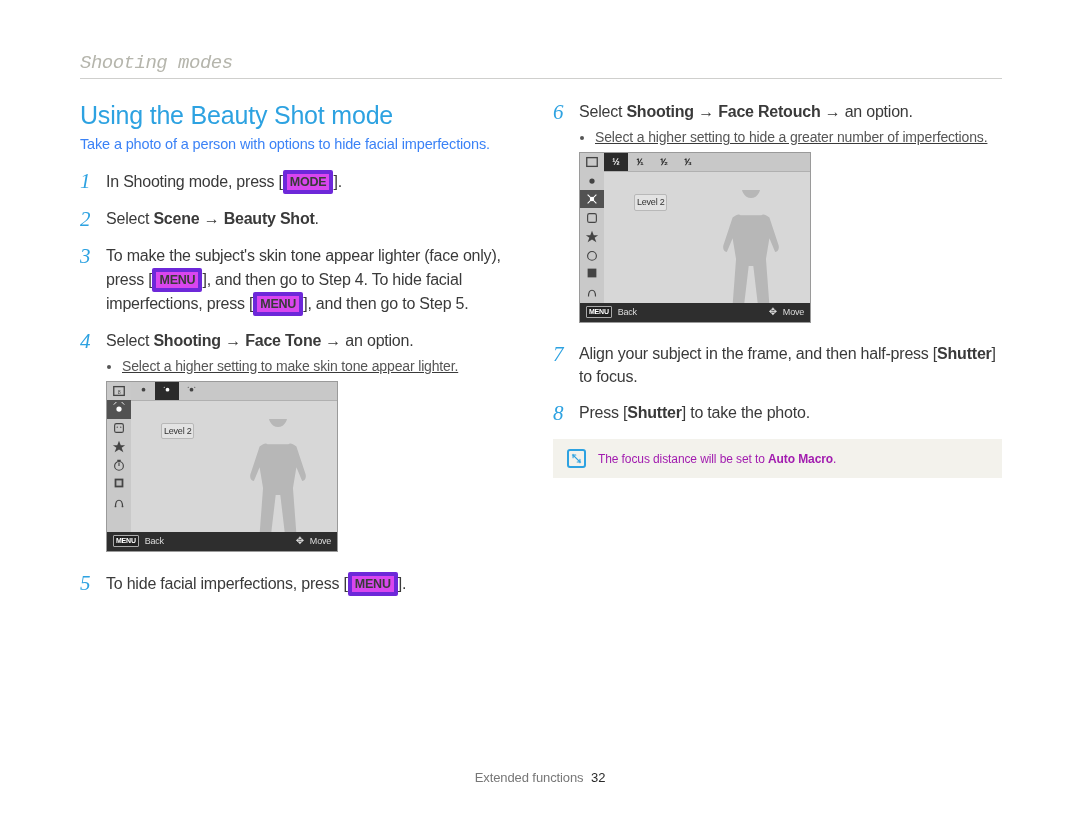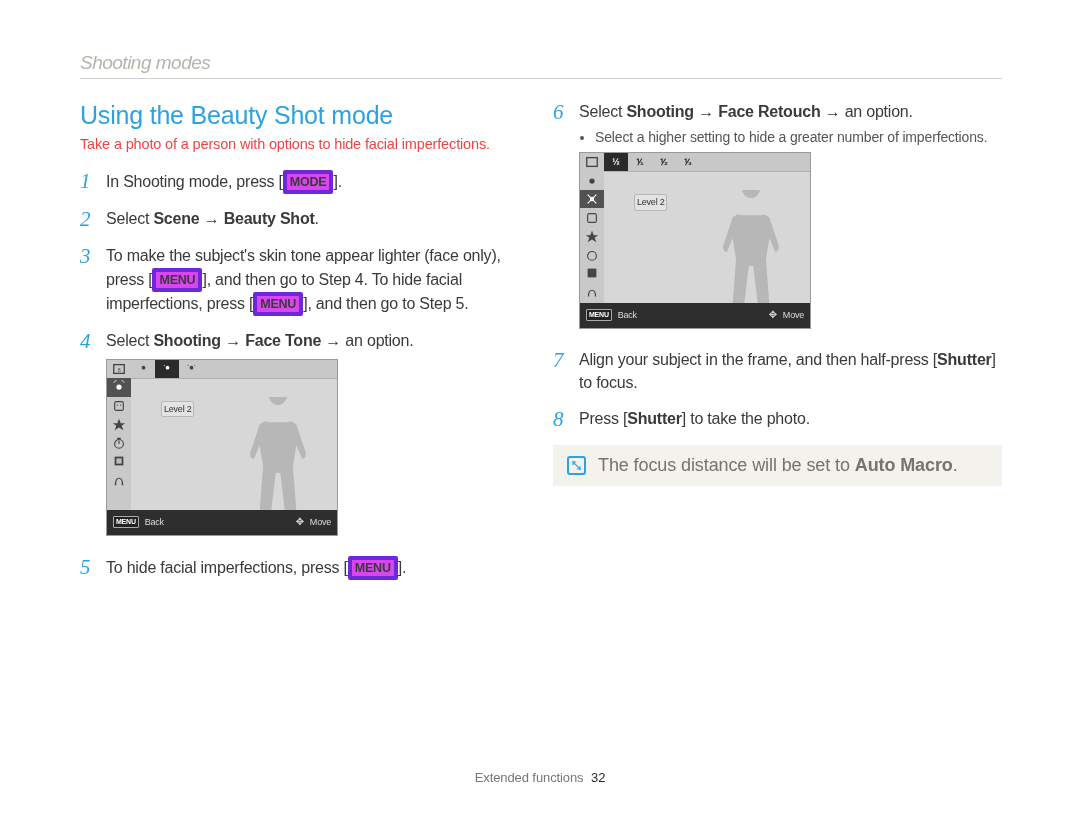--- a/index.html
+++ b/index.html
@@ -12,21 +12,21 @@
     background: #fff;
     position: relative;
   }
   .page {
     padding: 52px 78px 30px 80px;
   }
   .section-label {
     color: #b5b5ac;
     font-size: 19px;
     font-style: italic;
-    font-family: Liberation Sans, sans-serif;
+    font-family: Liberation Mono, monospace;
     margin-bottom: 4px;
     letter-spacing: -0.5px;
   }
   .hr {
     border: none;
     border-top: 1px solid #cfcfcd;
     margin: 0 0 22px 0;
   }
   .columns {
     display: flex;
@@ -37,21 +37,21 @@
   }
   h2.title {
     color: #2da2e1;
     font-weight: 400;
     font-size: 25px;
     margin: 0 0 6px 0;
     letter-spacing: -0.2px;
   }
   .intro {
     font-size: 14.5px;
-    color: #ef4444;
+    color: #3b82f6;
     margin: 0 0 18px 0;
     letter-spacing: -0.15px;
   }
   ol.steps {
     list-style: none;
     padding: 0;
     margin: 0;
   }
   ol.steps > li {
     display: flex;
@@ -81,20 +81,21 @@
     font-size: 12.5px;
     font-weight: bold;
     line-height: 16px;
     vertical-align: 1px;
     background: #d946ef;
   }
   .sub-bullets {
     list-style: disc;
     margin: 4px 0 6px 2px;
     padding-left: 14px;
+    text-decoration: underline;
   }
   .sub-bullets li {
     font-size: 14px;
     color: #555;
     line-height: 1.3;
     letter-spacing: -0.15px;
   }
   b { font-weight: bold; }
 
   
@@ -168,21 +169,21 @@
     overflow: hidden;
   }
   .lcd-figure {
     position: absolute;
     right: 24px;
     bottom: -2px;
     width: 70px;
     height: 115px;
   }
   .lcd-bottom {
-    height: 25px;
+    height: 19px;
     background: #2e2e2e;
     color: #ddd;
     display: flex;
     align-items: center;
     font-size: 9px;
     padding: 4px 6px;
     gap: 6px;
   }
   .lcd-bottom .menu-key {
     display: inline-block;
@@ -199,22 +200,22 @@
     font-size: 10px;
   }
 
   .note-box {
     display: flex;
     align-items: center;
     gap: 12px;
     background: #f3f2ec;
     padding: 10px 14px;
     margin-top: 14px;
-    font-size: 18px;
-    color: #737373;
+    font-size: 12px;
+    color: #a21caf;
     letter-spacing: -0.1px;
   }
   .note-icon {
     width: 19px; height: 19px;
     border: 2px solid #2da2e1;
     border-radius: 3px;
     color: #2da2e1;
     display: flex;
     align-items: center;
     justify-content: center;
@@ -262,20 +263,23 @@
         <li>
           <span class="step-num">3</span>
           <span class="step-body">
             <span>To make the subject's skin tone appear lighter (face only), press [</span><span class="key">MENU</span><span>], and then go to Step 4. To hide facial imperfections, press [</span><span class="key">MENU</span><span>], and then go to Step 5.</span>
           </span>
         </li>
         <li>
           <span class="step-num">4</span>
           <div class="step-body">
             <span>Select </span><b>Shooting</b><span> → </span><b>Face Tone</b><span> → an option.</span>
+            <ul class="sub-bullets">
+                <li>Select a higher setting to make skin tone appear lighter.</li>
+              </ul>
 
             
             <div class="lcd-wrap">
               <div class="lcd">
                 <div class="lcd-body">
                   <div class="lcd-side">
                     <div class="ic">
                         <svg viewBox="0 0 16 16">
                           <rect x="2" y="3" width="12" height="10" fill="none" stroke="#444" stroke-width="1.5"></rect>
                           <text x="8" y="11" text-anchor="middle" font-size="6" fill="#444">8</text>

